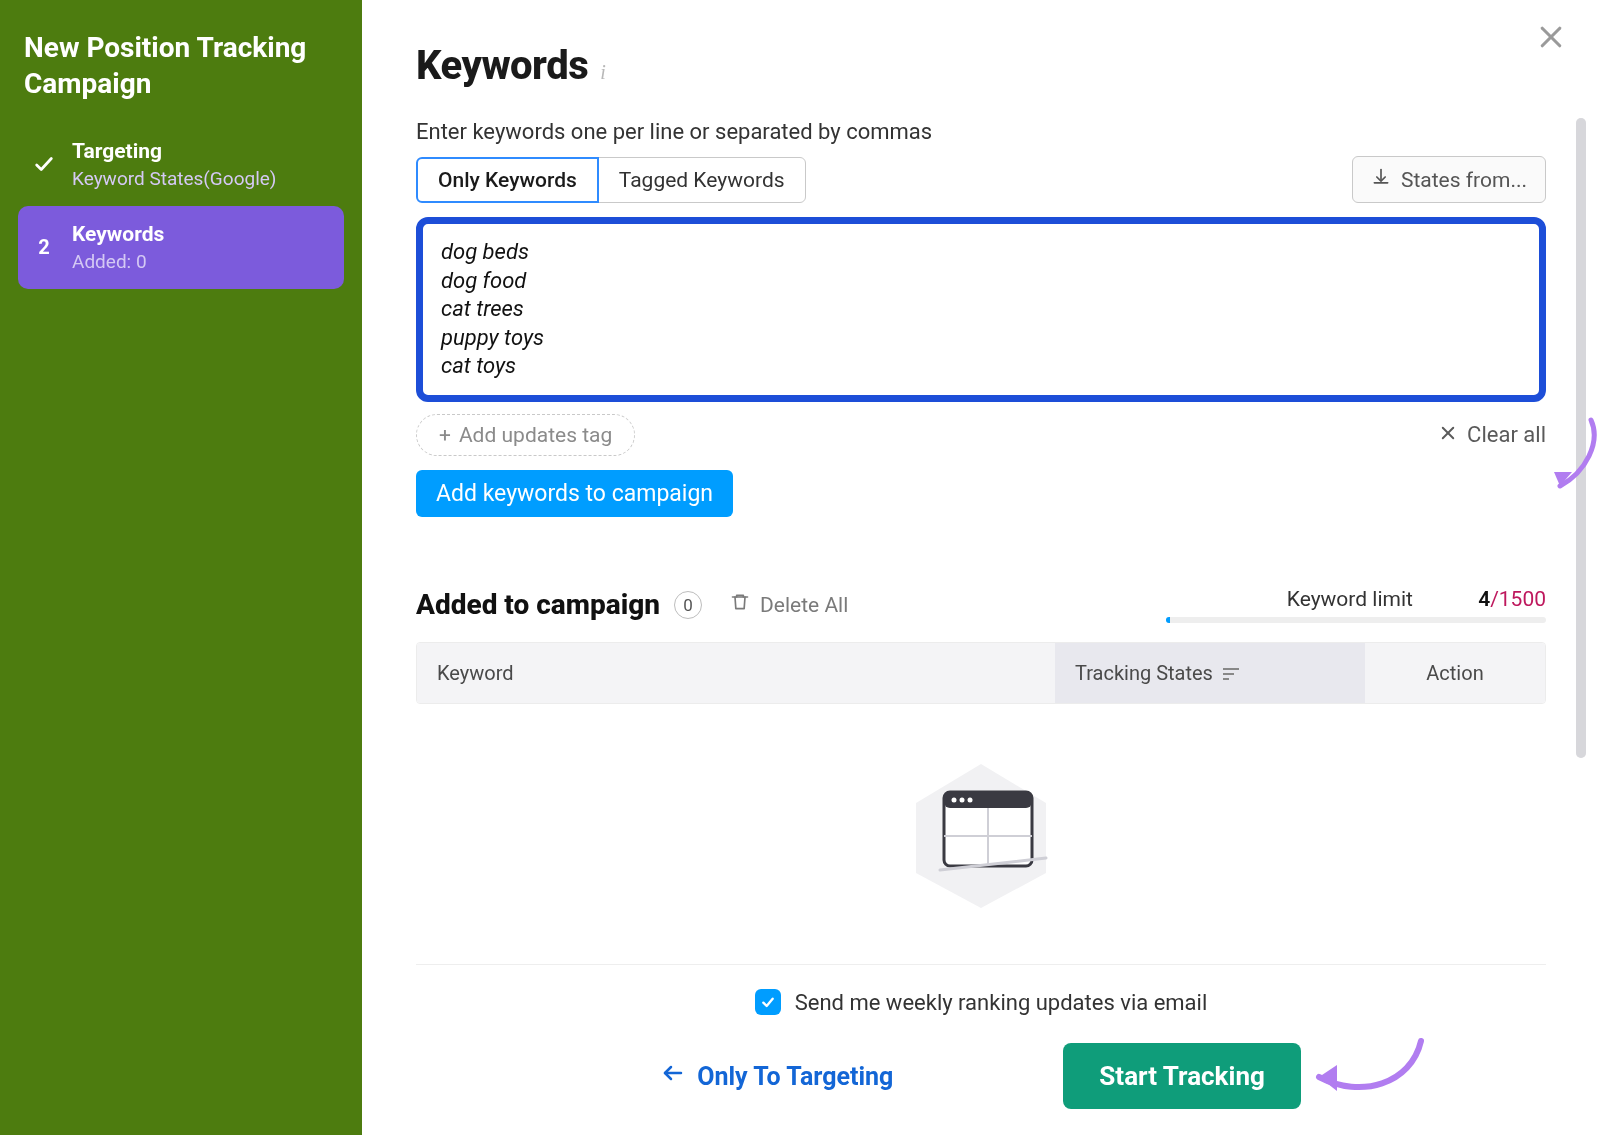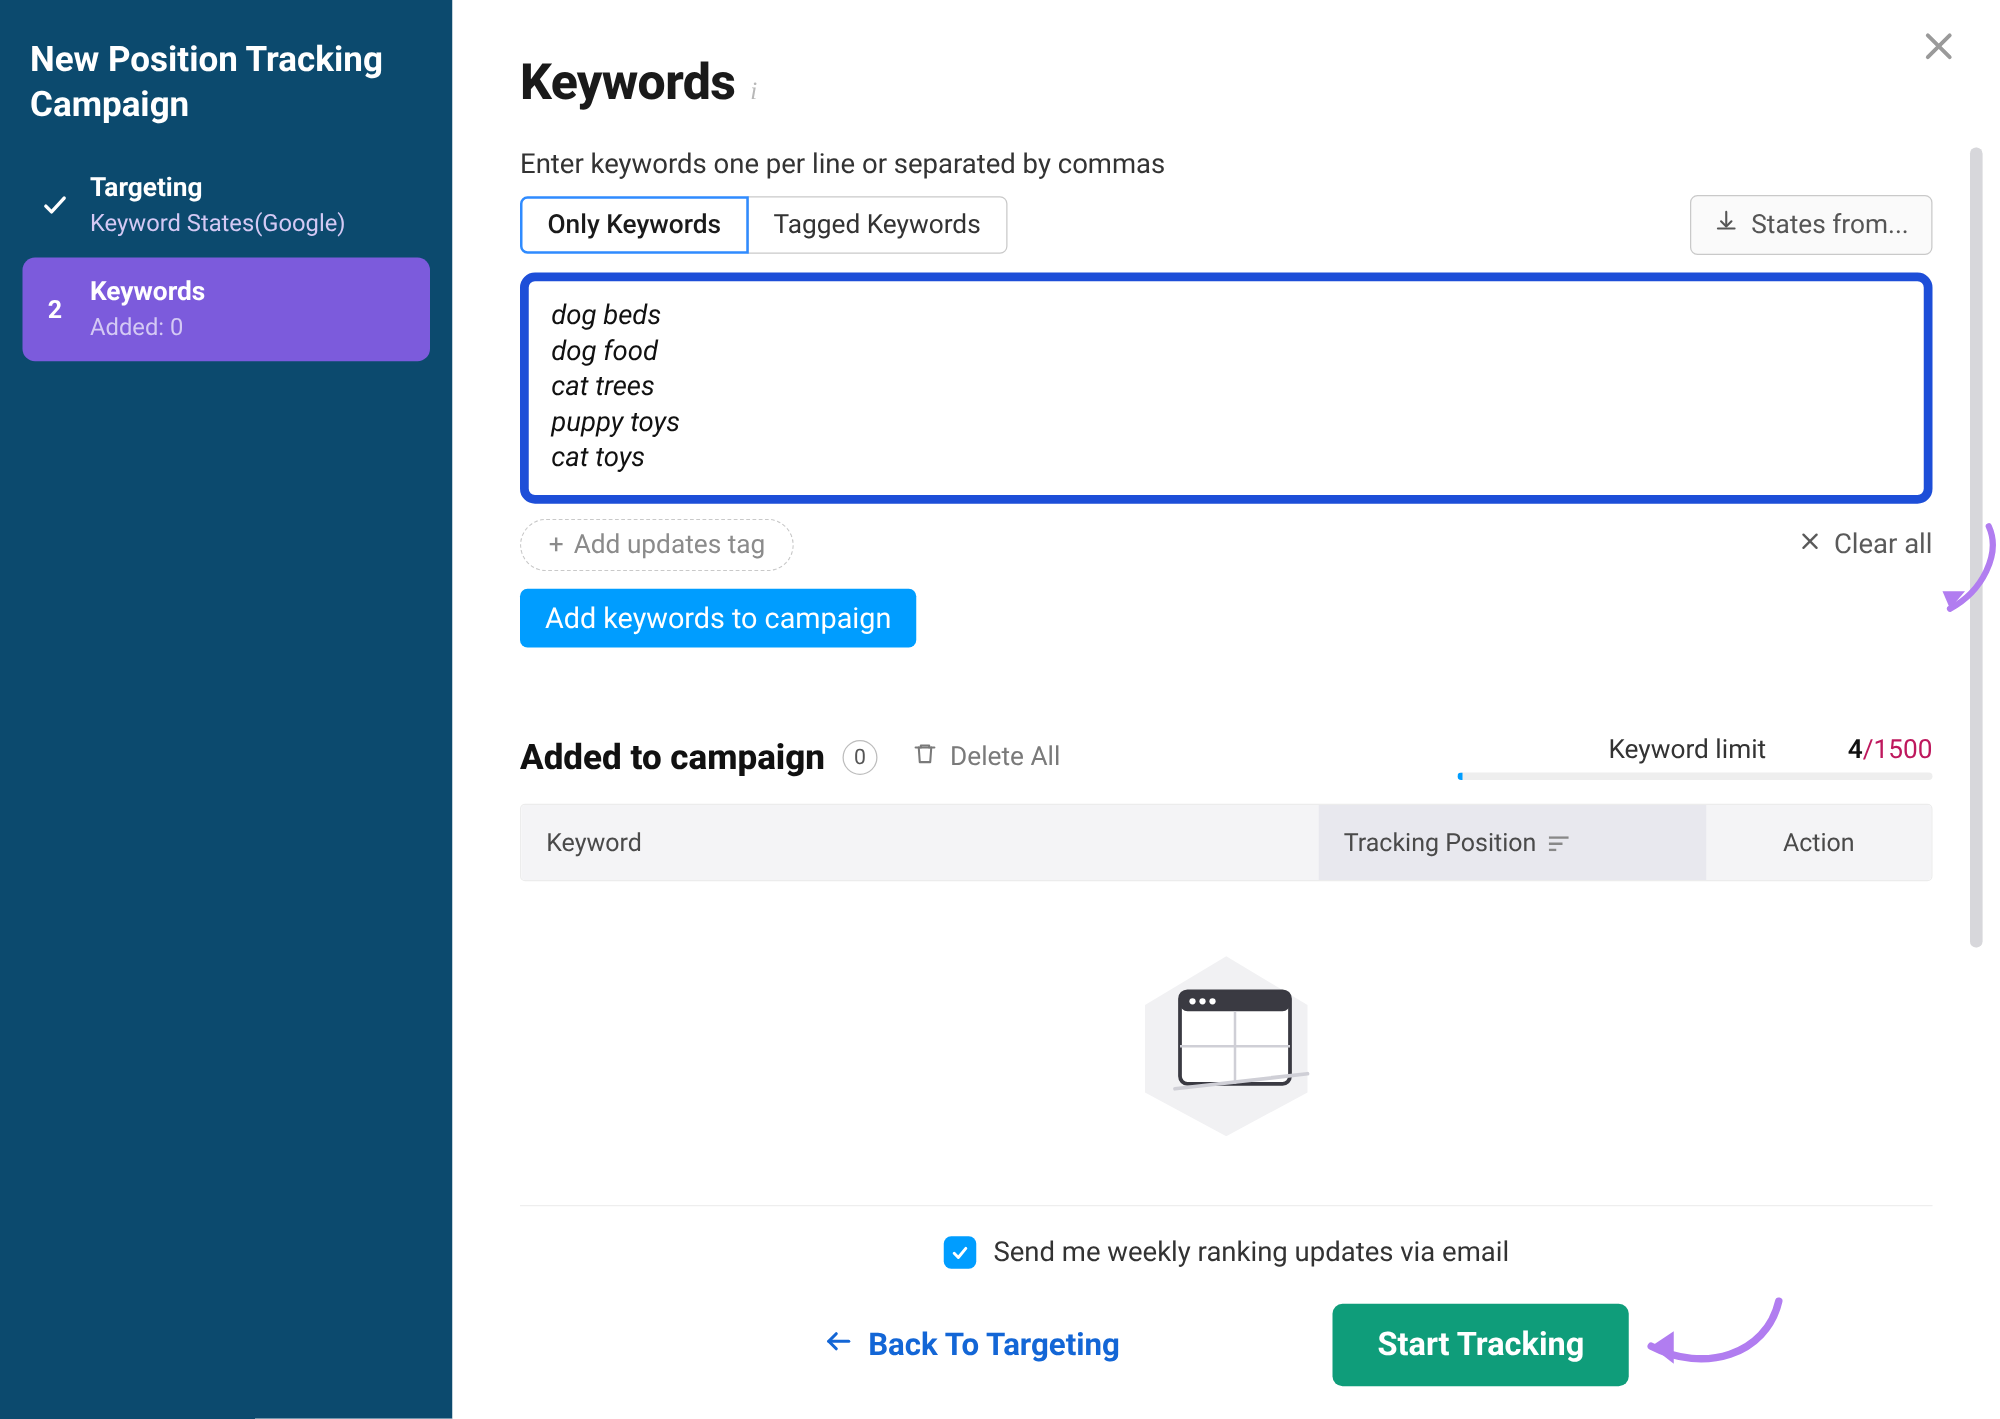--- a/index.html
+++ b/index.html
@@ -1,20 +1,20 @@
 <!DOCTYPE html>
 <html><head>
 <meta charset="utf-8">
 <style>
   *{box-sizing:border-box;margin:0;padding:0;font-family:-apple-system,BlinkMacSystemFont,"Segoe UI",Roboto,Helvetica,Arial,sans-serif;}
   body{background:#fff;color:#111;width:1600px;height:1135px;overflow:hidden;}
   .app{display:flex;height:100%;}
 
   
-  .sidebar{width:362px;background:#0c4a6e;color:#fff;padding:30px 18px;}
+  .sidebar{width:362px;background:#4d7c0f;color:#fff;padding:30px 18px;}
   .sidebar-title{font-size:28px;font-weight:700;line-height:1.3;padding:0 6px 20px;}
   .step{display:flex;align-items:center;gap:16px;padding:16px 14px;border-radius:10px;}
   .step.active{background:#7c5bdc;}
   .step-icon{width:24px;display:flex;justify-content:center;align-items:center;font-size:20px;font-weight:700;}
   .step-body{display:flex;flex-direction:column;gap:4px;}
   .step-label{font-size:21px;font-weight:700;}
   .step-sub{font-size:19px;color:#d4c9f4;}
 
   
   .main{flex:1;position:relative;background:#fff;padding:42px 54px 26px 54px;display:flex;flex-direction:column;}
@@ -202,21 +202,21 @@
         <div class="limit-bar">
             <div class="limit-bar-fill"></div>
           </div>
       </div>
     </div>
 
     <div class="tbl">
       <div class="tbl-head">
         <div class="th kw">Keyword</div>
         <div class="th ts">
-          <span>Tracking Position</span>
+          <span>Tracking States</span>
           <span class="sort-icon">
             <svg viewBox="0 0 16 12">
                 <rect x="0" y="0" width="16" height="2" fill="#888"></rect>
                 <rect x="0" y="5" width="11" height="2" fill="#888"></rect>
                 <rect x="0" y="10" width="6" height="2" fill="#888"></rect>
               </svg>
           </span>
         </div>
         <div class="th act">Action</div>
       </div>
@@ -246,21 +246,21 @@
         <span>Send me weekly ranking updates via email</span>
       </div>
       <div class="footer-actions">
         <div class="back-link">
           <span>
             <svg width="24" height="24" viewBox="0 0 24 24" fill="none" stroke="#1366d6" stroke-width="2.5" stroke-linecap="round" stroke-linejoin="round">
                 <line x1="20" y1="12" x2="4" y2="12"></line>
                 <polyline points="10 6 4 12 10 18"></polyline>
               </svg>
           </span>
-          <span>Back To Targeting</span>
+          <span>Only To Targeting</span>
         </div>
         <button class="start-btn">
           <span>Start Tracking</span>
           <svg class="arrow2" viewBox="0 0 130 80">
             <path d="M120 12 C 110 55 60 70 18 48" fill="none" stroke="#b17df0" stroke-width="6" stroke-linecap="round"></path>
             <polygon points="18,48 36,36 36,62" fill="#b17df0"></polygon>
           </svg>
         </button>
       </div>
     </div>

